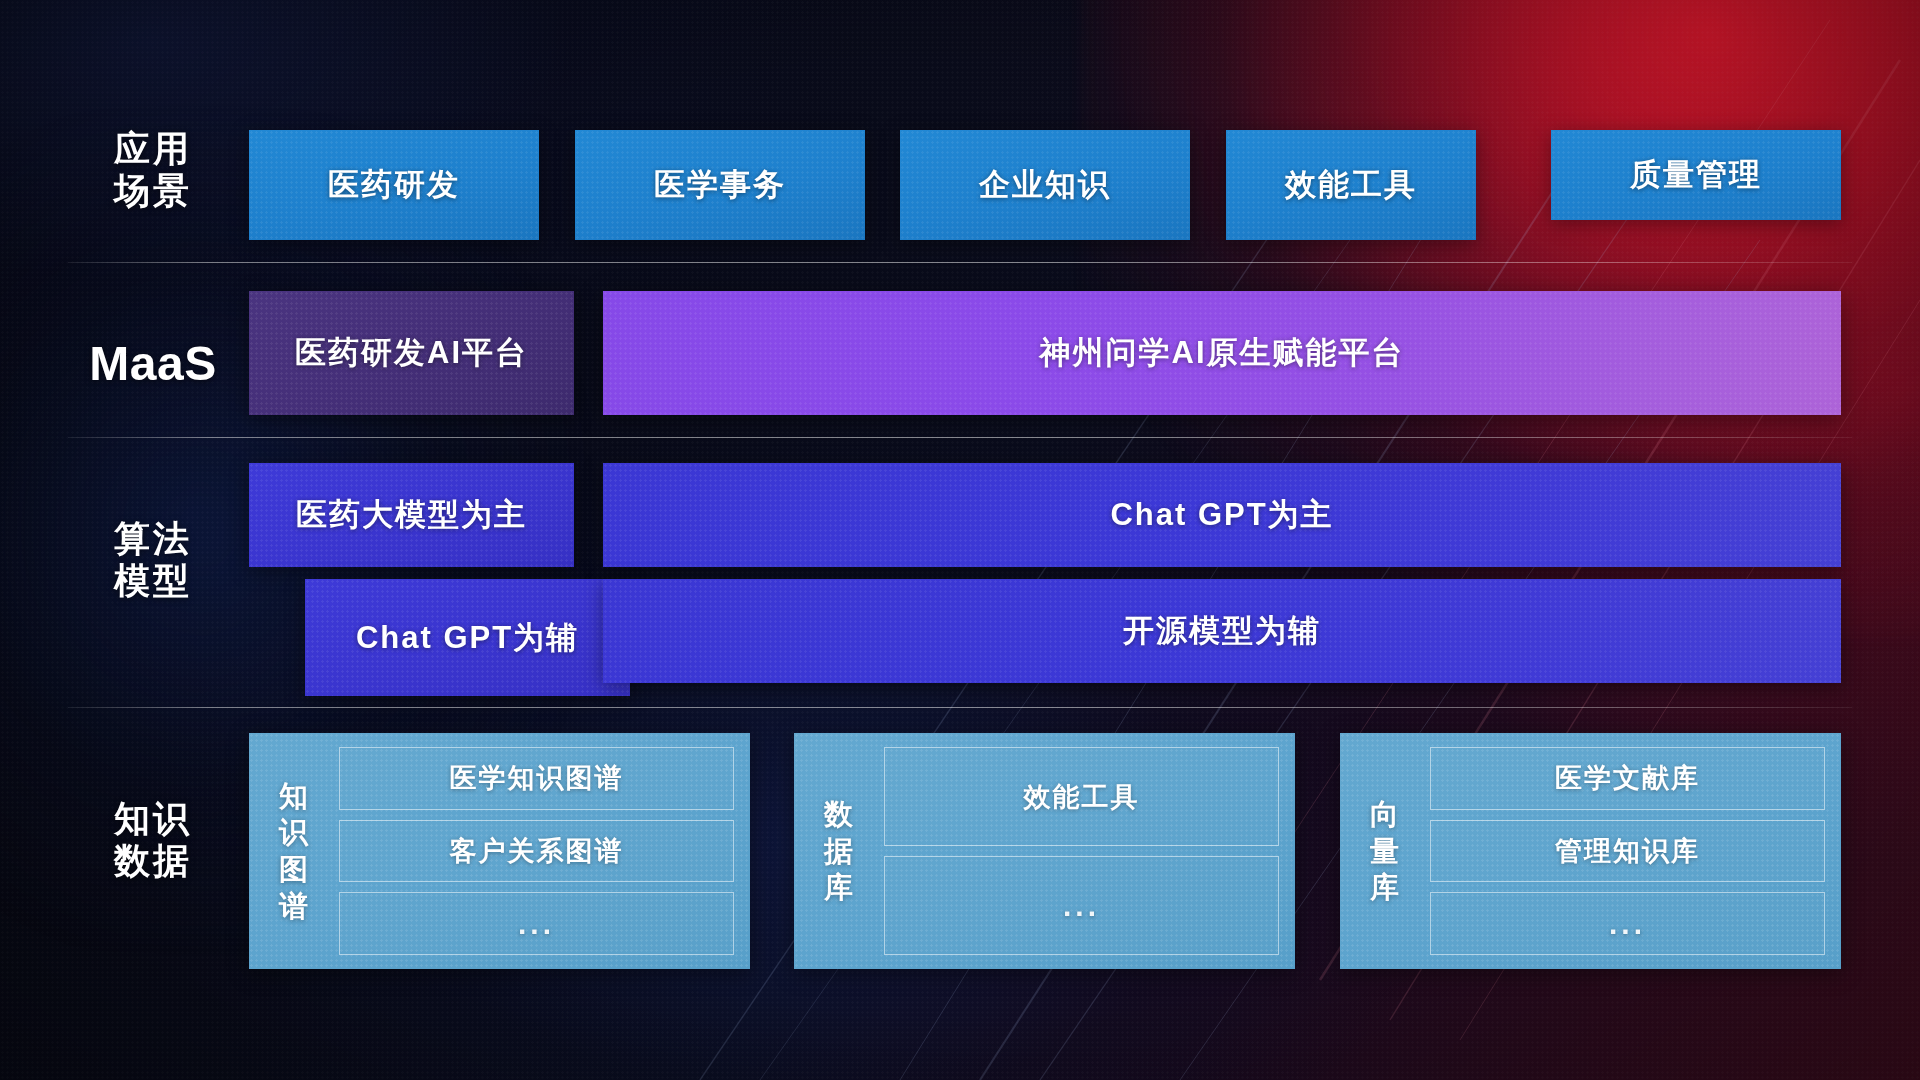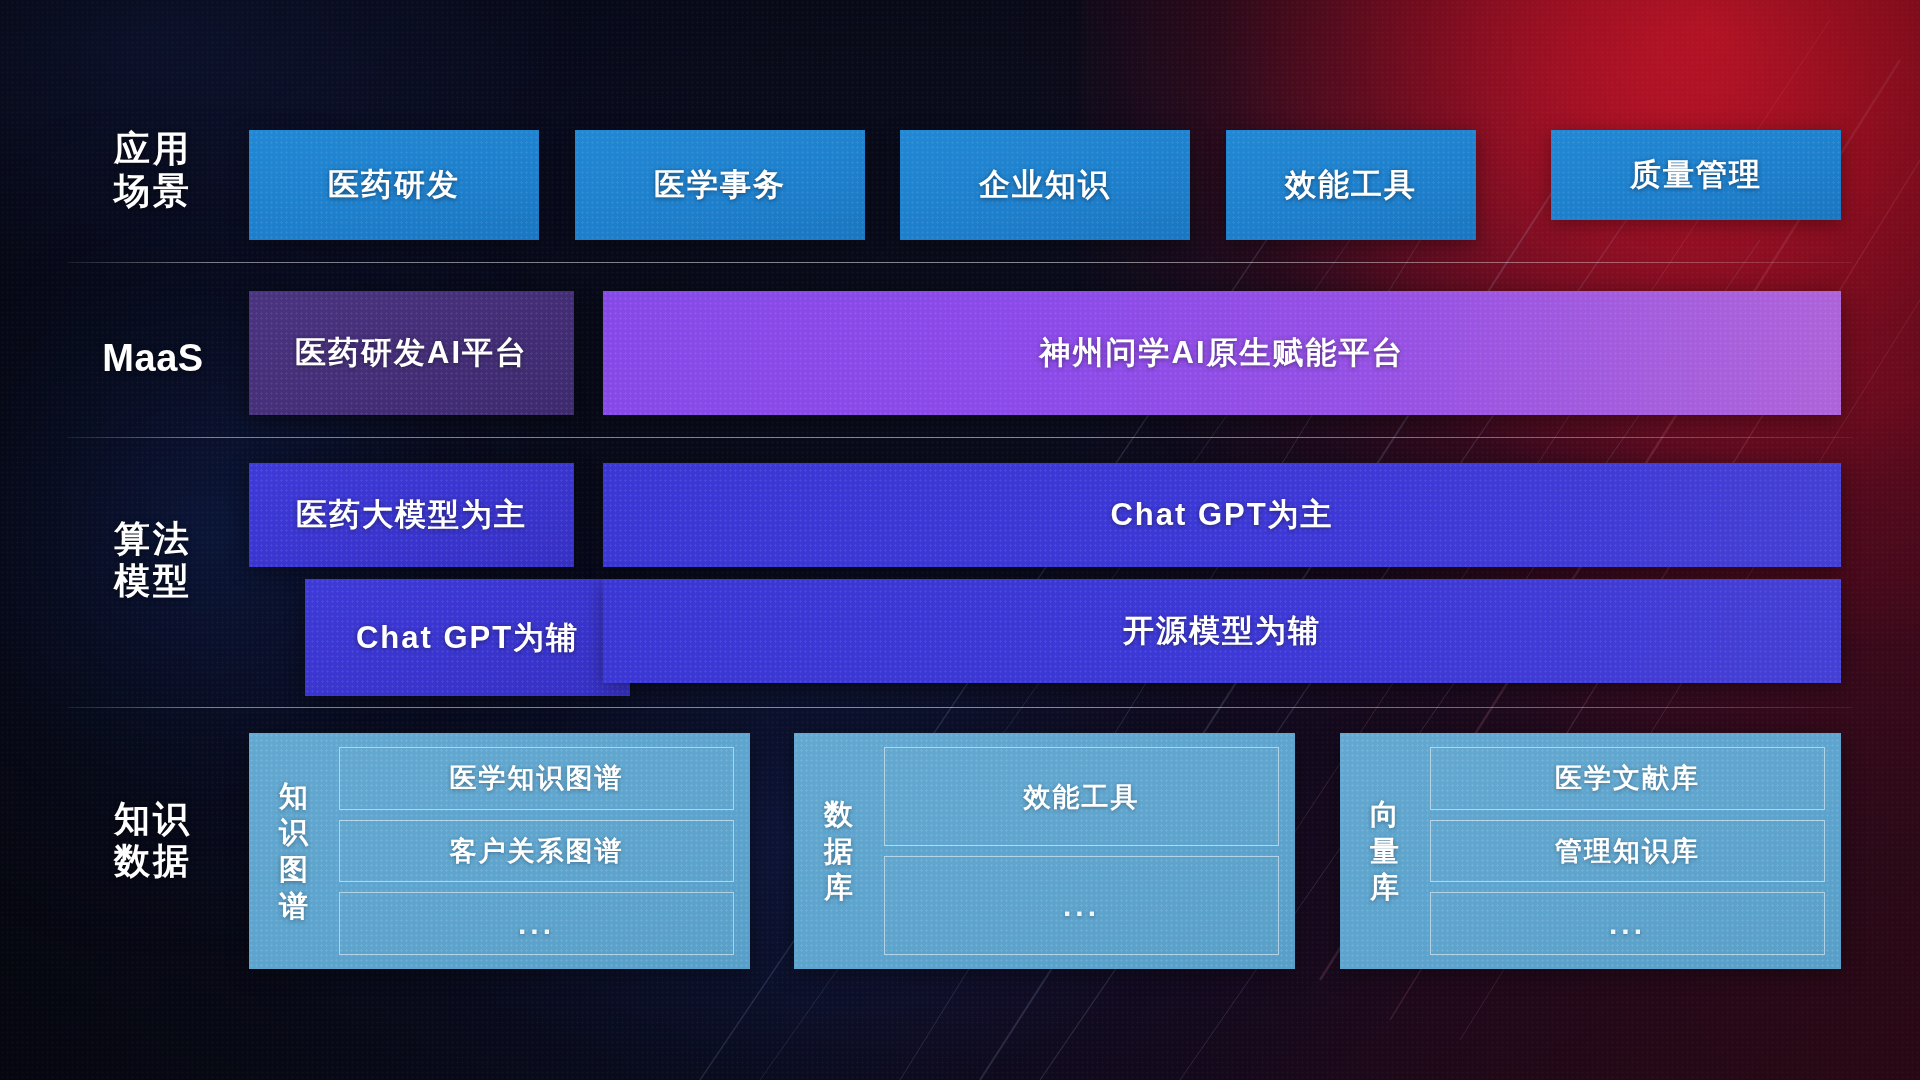--- a/index.html
+++ b/index.html
@@ -79,21 +79,21 @@
     width: 170px;
     text-align: center;
     color: #ffffff;
     font-weight: 700;
     letter-spacing: 1px;
     line-height: 1.18;
     text-shadow: 0 1px 6px rgba(0,0,0,0.6);
     user-select: none;
   }
   .row-label.cjk { font-size: 36px; letter-spacing: 3px; }
-  .row-label.latin { font-size: 38px; letter-spacing: 0.5px; }
+  .row-label.latin { font-size: 48px; letter-spacing: 0.5px; }
 
   .divider {
     position: absolute;
     left: 68px;
     width: 1784px;
     height: 1px;
     background: linear-gradient(90deg, rgba(255,255,255,0.07) 0%, rgba(255,255,255,0.46) 8%, rgba(255,255,255,0.5) 55%, rgba(255,255,255,0.34) 86%, rgba(255,255,255,0.06) 100%);
   }
 
   

